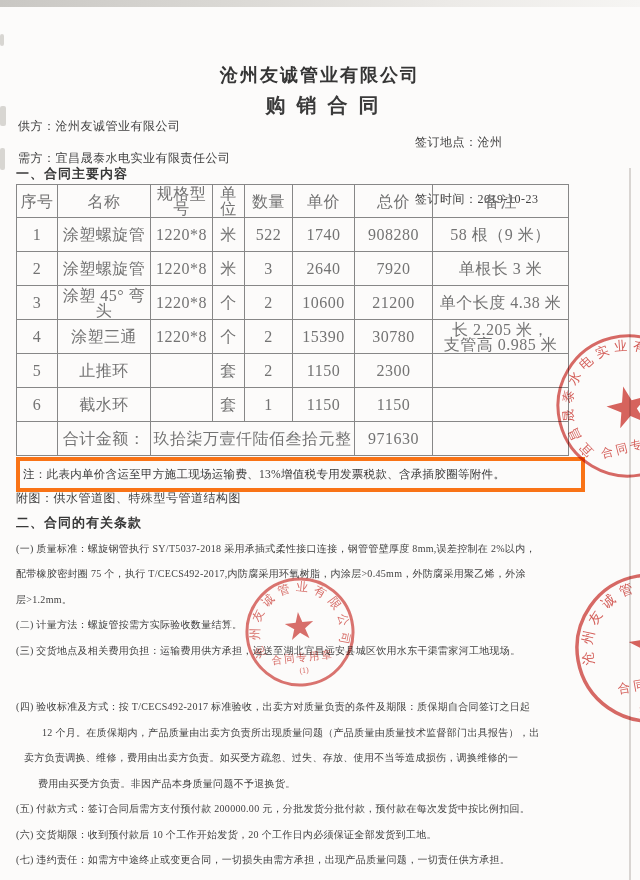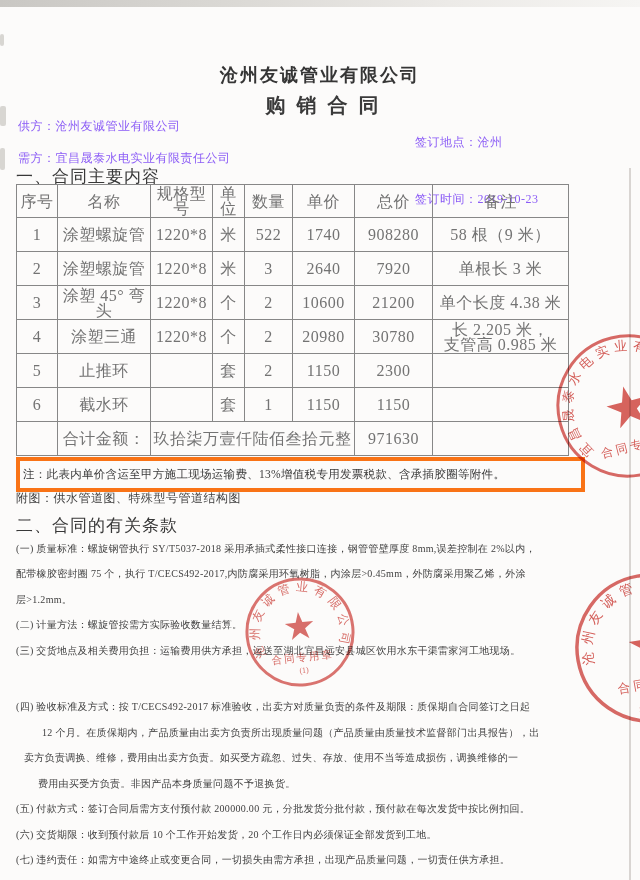--- a/index.html
+++ b/index.html
@@ -11,22 +11,22 @@
   .scan-band-top{position:absolute;left:0;top:0;width:640px;height:7px;
     background:linear-gradient(to right,#c9c7c3,#dad8d4 35%,#eceae7 70%,#f6f5f3);}
   .scan-blob{position:absolute;background:#d8d6d2;border-radius:2px;}
   .page-edge-line{position:absolute;left:629px;top:168px;width:2px;height:712px;background:#cfccc8;opacity:.8;}
 
   .doc-title{position:absolute;left:0;top:63px;width:100%;text-align:center;
     font-size:18px;font-weight:700;letter-spacing:2px;color:#353535;}
   .doc-subtitle{position:absolute;left:2px;top:92px;width:100%;text-align:center;
     font-size:20px;font-weight:600;letter-spacing:11px;text-indent:11px;color:#3a3a3a;}
 
-  .info{position:absolute;font-size:12px;letter-spacing:.5px;color:#8b5cf6;white-space:nowrap;}
-  .sec-heading{position:absolute;font-size:17px;font-weight:400;color:#383838;letter-spacing:1px;white-space:nowrap;}
+  .info{position:absolute;font-size:12px;letter-spacing:.5px;color:#404040;white-space:nowrap;}
+  .sec-heading{position:absolute;font-size:13px;font-weight:700;color:#383838;letter-spacing:1px;white-space:nowrap;}
 
   table.items{position:absolute;left:16px;top:184px;width:552px;border-collapse:collapse;
     table-layout:fixed;font-size:16px;color:#737373;}
   table.items th,table.items td{border:1px solid #878787;text-align:center;
     vertical-align:middle;padding:1px 2px;height:31px;line-height:15px;overflow:hidden;
     font-weight:400;letter-spacing:.5px;}
   table.items thead th{height:30px;}
   .note-box{position:absolute;left:16px;top:457px;width:558px;height:27px;
     border:4px solid #f97316;font-size:11.5px;line-height:27px;padding-left:3px;
     white-space:nowrap;color:#3a3a3a;letter-spacing:.3px;}
@@ -113,21 +113,21 @@
           <td>10600</td>
           <td>21200</td>
           <td>单个长度 4.38 米</td>
         </tr>
         <tr>
           <td>4</td>
           <td>涂塑三通</td>
           <td>1220*8</td>
           <td>个</td>
           <td>2</td>
-          <td>20980</td>
+          <td>15390</td>
           <td>30780</td>
           <td>长 2.205 米，<br>支管高 0.985 米</td>
         </tr>
         <tr>
           <td>5</td>
           <td>止推环</td>
           <td></td>
           <td>套</td>
           <td>2</td>
           <td>1150</td>

